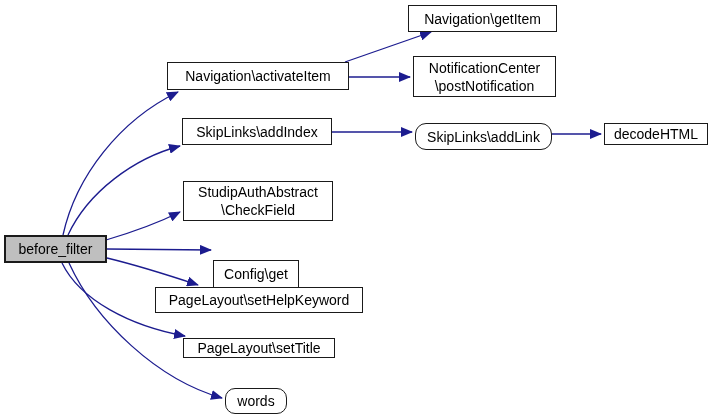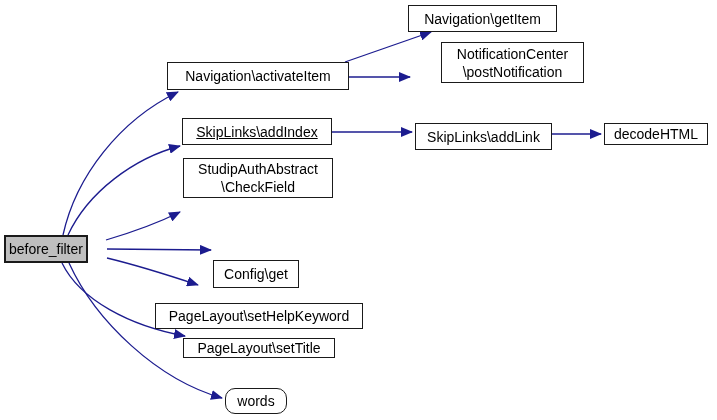--- a/index.html
+++ b/index.html
@@ -58,59 +58,59 @@
       <path d="M 107,258 C 140,266 174,277 198,285" marker-end="url(#arrow)"></path>
       <path d="M 62,263 C 80,300 130,326 185,336" marker-end="url(#arrow)"></path>
       <path d="M 69,263 C 96,322 158,380 222,398" marker-end="url(#arrow)"></path>
       <path d="M 345,62 L 431,32" marker-end="url(#arrow)"></path>
       <path d="M 349,77 L 410,77" marker-end="url(#arrow)"></path>
       <path d="M 332,132 L 412,132" marker-end="url(#arrow)"></path>
       <path d="M 552,134 L 601,134" marker-end="url(#arrow)"></path>
     </g>
   </svg>
 
-  <div class="node root" style="left:4px; top:235px; width:84px; height:28px;">
+  <div class="node root" style="left:4px; top:235px; width:103px; height:28px;">
     <span>before_filter</span>
   </div>
 
   <div class="node" style="left:167px; top:62px; width:182px; height:28px;">
     <span>Navigation\activateItem</span>
   </div>
 
   <div class="node" style="left:408px; top:5px; width:149px; height:27px;">
     <span>Navigation\getItem</span>
   </div>
 
-  <div class="node" style="left:413px; top:42px; width:143px; height:41px;margin-left:28px;">
+  <div class="node" style="left:413px; top:56px; width:143px; height:41px;">
     <span>NotificationCenter</span>
     <span>\postNotification</span>
   </div>
 
-  <div class="node" style="left:182px; top:118px; width:150px; height:27px;text-decoration:underline;">
+  <div class="node" style="left:182px; top:118px; width:150px; height:27px;">
     <span>SkipLinks\addIndex</span>
   </div>
 
-  <div class="node" style="left:415px; top:123px; width:137px; height:27px;">
+  <div class="node" style="left:415px; top:123px; width:137px; height:27px;border-radius:11px;">
     <span>SkipLinks\addLink</span>
   </div>
 
   <div class="node" style="left:604px; top:123px; width:104px; height:22px;text-align:right;">
     <span>decodeHTML</span>
   </div>
 
-  <div class="node" style="left:183px; top:158px; width:150px; height:40px;">
+  <div class="node" style="left:183px; top:181px; width:150px; height:40px;">
     <span>StudipAuthAbstract</span>
     <span>\CheckField</span>
   </div>
 
   <div class="node" style="left:213px; top:236px; width:86px; height:28px;margin-top:24px;">
     <span>Config\get</span>
   </div>
 
-  <div class="node" style="left:155px; top:287px; width:208px; height:26px;margin-top:16px;">
+  <div class="node" style="left:155px; top:287px; width:208px; height:26px;">
     <span>PageLayout\setHelpKeyword</span>
   </div>
 
   <div class="node" style="left:183px; top:338px; width:152px; height:20px;">
     <span>PageLayout\setTitle</span>
   </div>
 
   <div class="node" style="left:225px; top:388px; width:62px; height:26px;border-radius:10px;">
     <span>words</span>
   </div>

